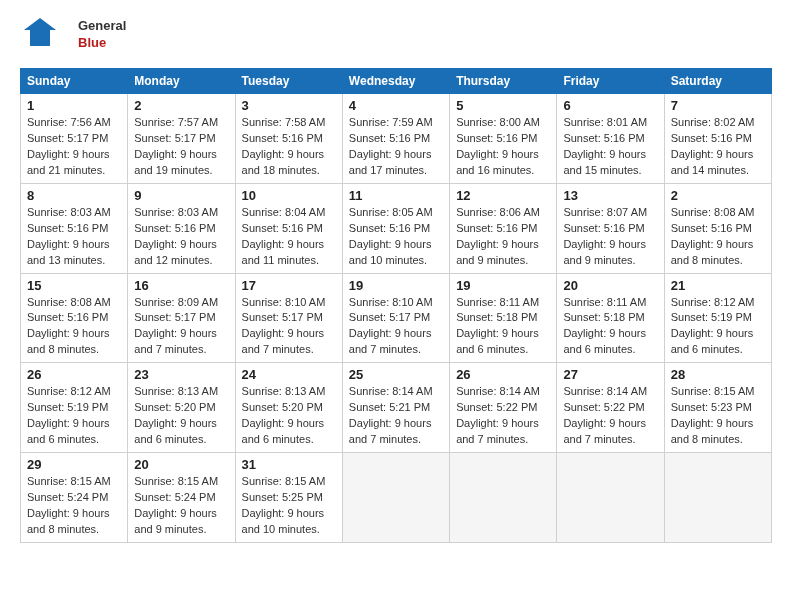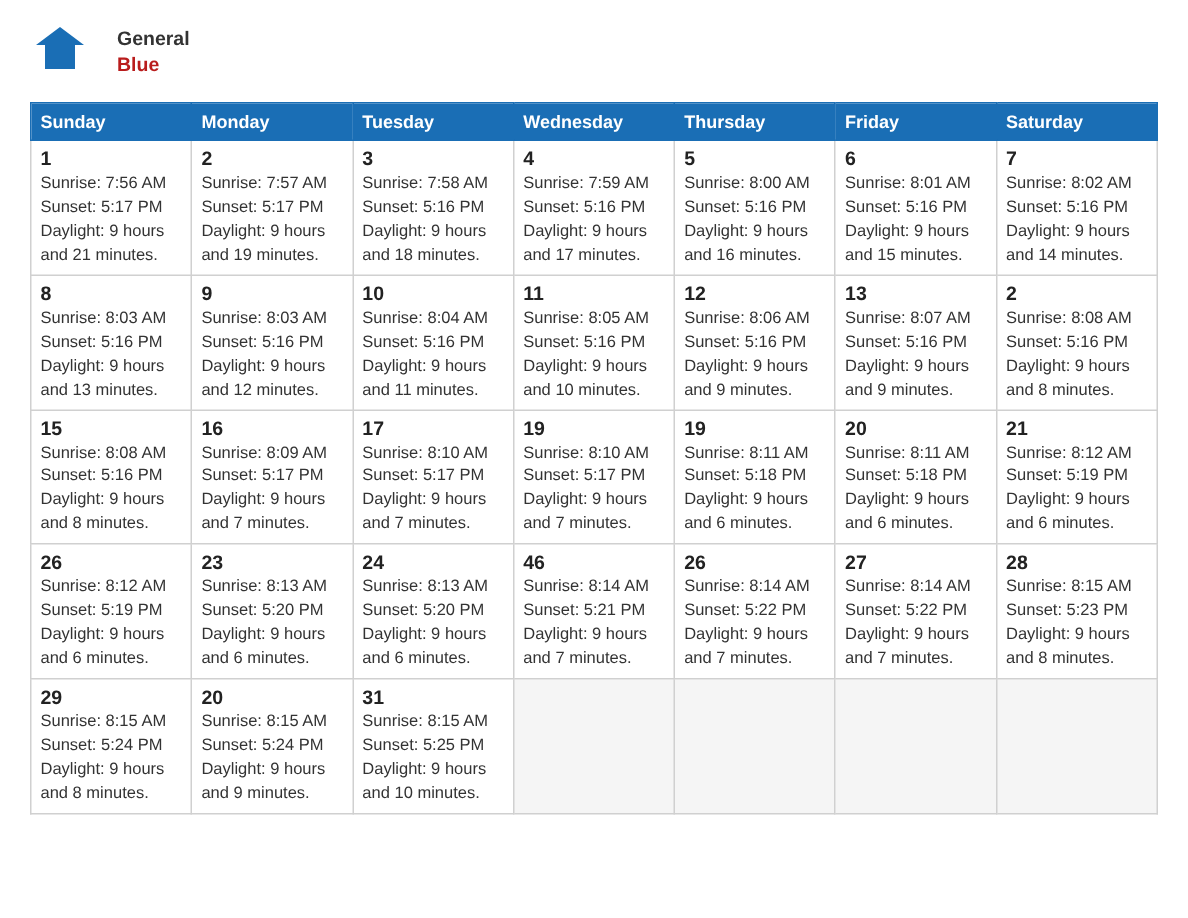--- a/index.html
+++ b/index.html
@@ -211,21 +211,21 @@
           </td>
           <td>
             <span class="day-num">23</span>
             <div class="day-info">Sunrise: 8:13 AM<br>Sunset: 5:20 PM<br>Daylight: 9 hours and 6 minutes.</div>
           </td>
           <td>
             <span class="day-num">24</span>
             <div class="day-info">Sunrise: 8:13 AM<br>Sunset: 5:20 PM<br>Daylight: 9 hours and 6 minutes.</div>
           </td>
           <td>
-            <span class="day-num">46</span>
+            <span class="day-num">25</span>
             <div class="day-info">Sunrise: 8:14 AM<br>Sunset: 5:21 PM<br>Daylight: 9 hours and 7 minutes.</div>
           </td>
           <td>
             <span class="day-num">26</span>
             <div class="day-info">Sunrise: 8:14 AM<br>Sunset: 5:22 PM<br>Daylight: 9 hours and 7 minutes.</div>
           </td>
           <td>
             <span class="day-num">27</span>
             <div class="day-info">Sunrise: 8:14 AM<br>Sunset: 5:22 PM<br>Daylight: 9 hours and 7 minutes.</div>
           </td>

